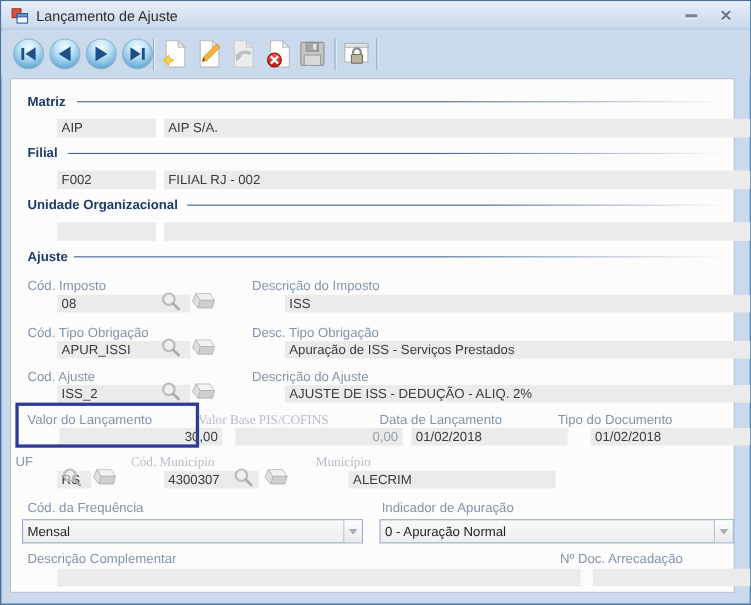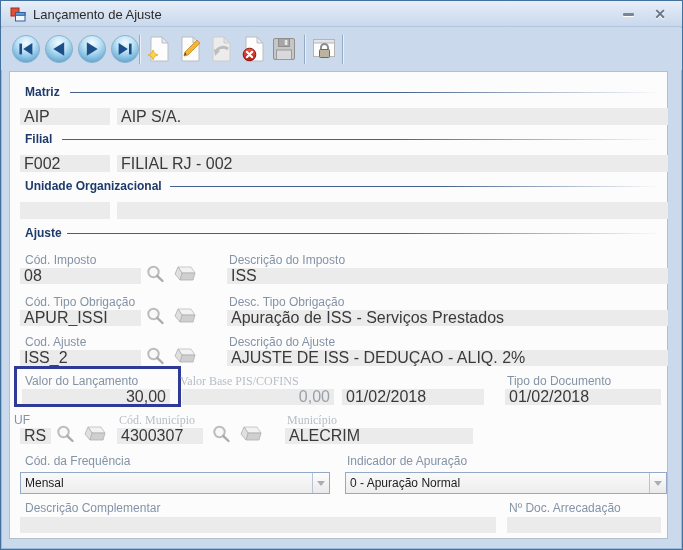--- a/index.html
+++ b/index.html
@@ -49,22 +49,22 @@
   }
 
   .sec { position:absolute; font-size:12px; font-weight:bold; color:#1d3a6b; white-space:nowrap; }
   .secline { position:absolute; height:1px; right:6px;
              background:linear-gradient(to right,#44608c 0%,#44608c 55%,rgba(252,252,252,0) 100%); }
 
   .lbl { position:absolute; font-size:12px; color:#8493a6; white-space:nowrap; }
   .lbl.dim { color:#b7bdc6;font-family:Liberation Serif, serif; }
 
   .fld { position:absolute; height:17px; background:#ebebeb;
-         font-size:16px; color:#3a3a3a; line-height:17px;
-         padding:0 4px; white-space:nowrap; overflow:hidden; }
+         font-size:12px; color:#3a3a3a; line-height:17px;
+         padding:0 4px; white-space:nowrap; overflow:hidden;margin-left:32px; }
   .fld.h16 { height:16px; line-height:16px; }
   .fld.num { text-align:right; }
   .fld.dim { color:#9aa0a8; }
 
   .combo { position:absolute; height:22px; border:1px solid #93a9c7;
            background:linear-gradient(#f9f9f9,#ededed); }
   .combo .cval { position:absolute; left:4px; top:3px; font-size:12px; color:#1d1d1d; white-space:nowrap; }
   .combo .cbtn { position:absolute; right:0; top:0; width:17px; height:100%;
                  border-left:1px solid #b7c4d6; background:linear-gradient(#fdfdfd,#e9e9e9);
                  display:flex; align-items:center; justify-content:center; }
@@ -260,20 +260,21 @@
     <div class="lbl" style="left:219px; top:263px">Descrição do Ajuste</div>
     <div class="fld h16" style="left:217px; top:278px; width:441px">AJUSTE DE ISS - DEDUÇÃO - ALIQ. 2%</div>
 
     <div class="lbl" style="left:15px; top:302px">Valor do Lançamento</div>
     <div class="fld h16 num" style="left:12px; top:317px; width:148px">30,00</div>
     <div id="highlight"></div>
 
     <div class="lbl dim" style="left:170px; top:302px">Valor Base PIS/COFINS</div>
     <div class="fld h16 num dim" style="left:172px; top:317px; width:152px">0,00</div>
 
+    <div class="lbl" style="left:335px; top:302px">Data de Lançamento</div>
     <div class="fld h16" style="left:332px; top:317px; width:142px">01/02/2018</div>
 
     <div class="lbl" style="left:497px; top:302px">Tipo do Documento</div>
     <div class="fld h16" style="left:495px; top:317px; width:156px">01/02/2018</div>
 
     <div class="lbl" style="left:4px; top:341px">UF</div>
     <div class="fld h16" style="left:10px; top:356px; width:31px">RS</div>
     <svg class="icon-mini" style="left:45px; top:352px" width="21" height="21" viewBox="0 0 21 21">
       <circle cx="8.5" cy="8" r="5.2" fill="rgba(244,244,244,0.5)" stroke="#bcbcbc" stroke-width="2"></circle>
       <line x1="12.2" y1="11.8" x2="17.5" y2="17" stroke="#ababab" stroke-width="2.4" stroke-linecap="round"></line>

